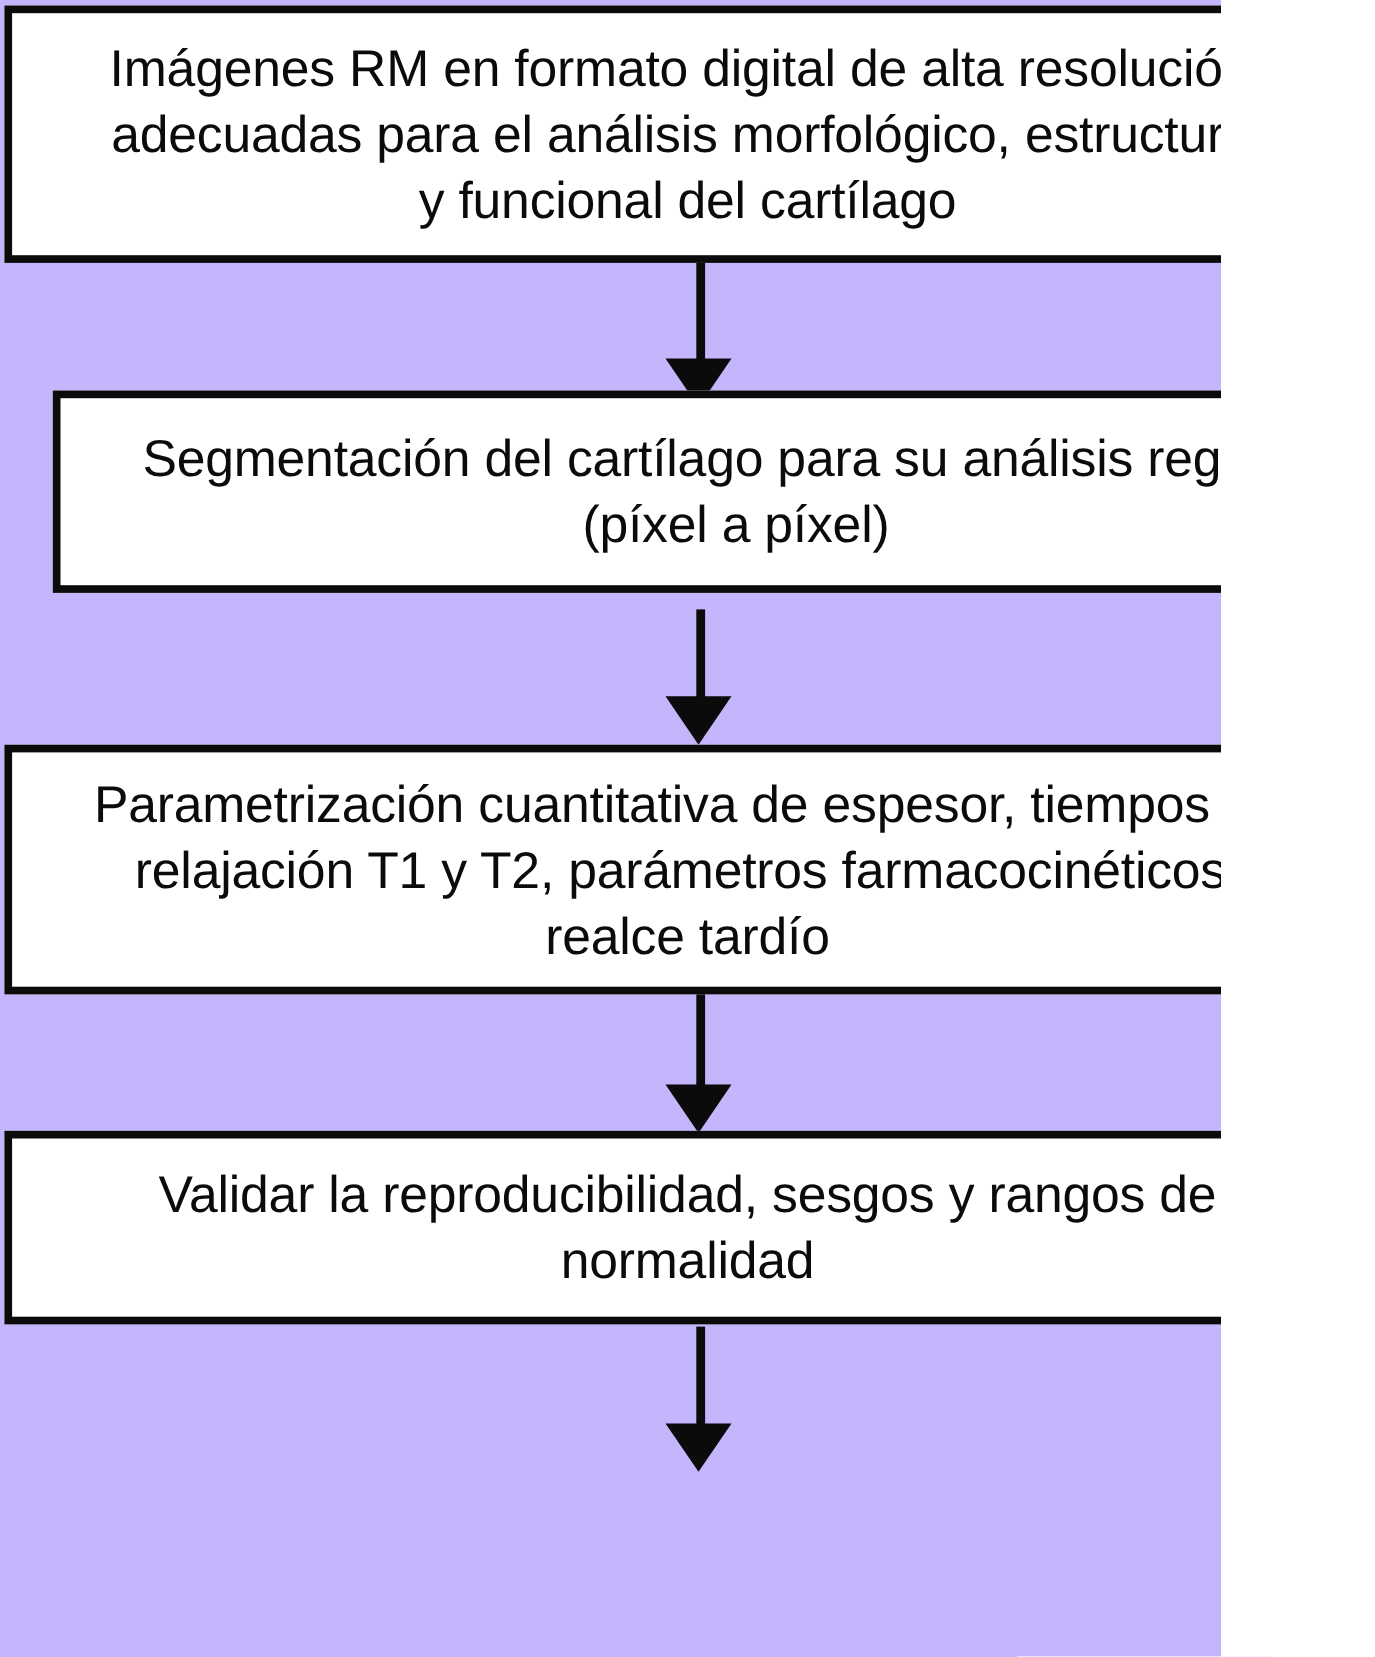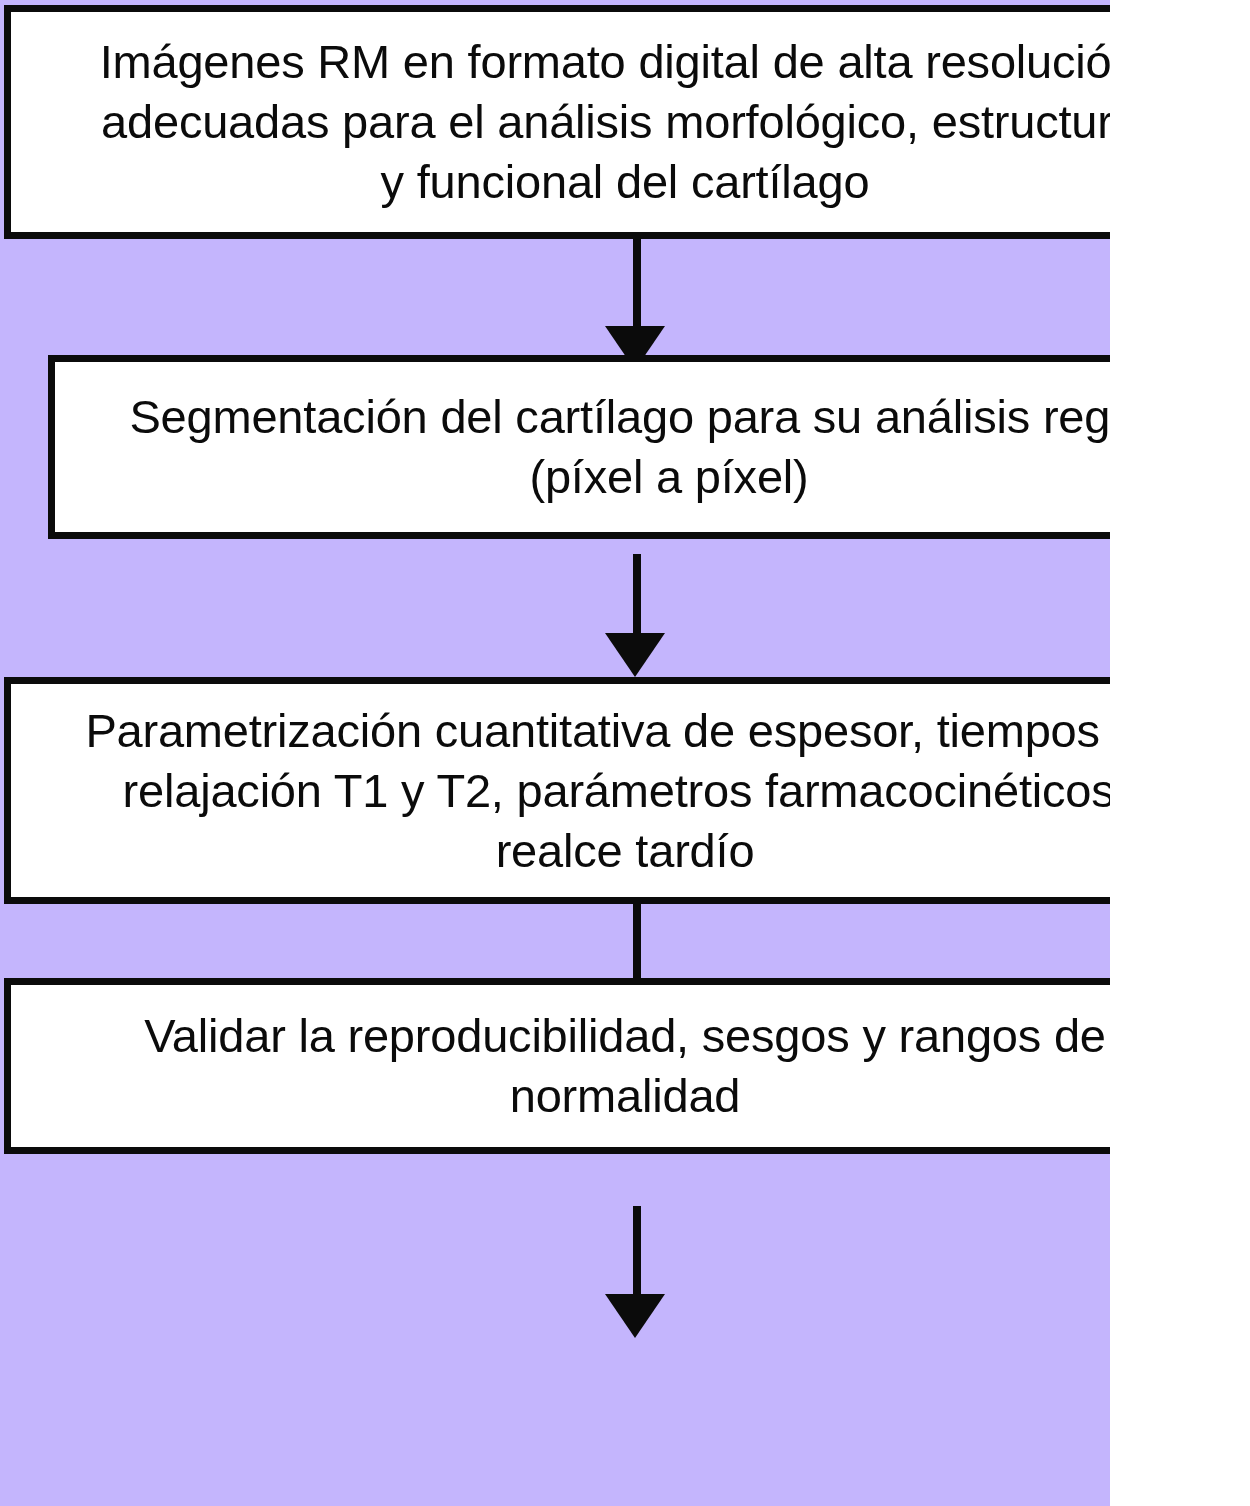--- a/index.html
+++ b/index.html
@@ -43,21 +43,21 @@
     letter-spacing: -0.2px;
     color: #0b0b0b;
     white-space: pre-line;
     word-break: normal;
   }
 
   
   .box-1 { top: 5px;    height: 234px; }
   .box-2 { top: 355px;  height: 184px; margin-left: 44px; }
   .box-3 { top: 677px;  height: 227px; }
-  .box-4 { top: 978px; height: 176px; }
+  .box-4 { top: 1028px; height: 176px; }
   .box-5 { top: 1338px; height: 164px; }
 
   
   .connector {
     position: absolute;
     left: 0;
     width: 1250px;
     pointer-events: none;
   }
   .connector .stem {

